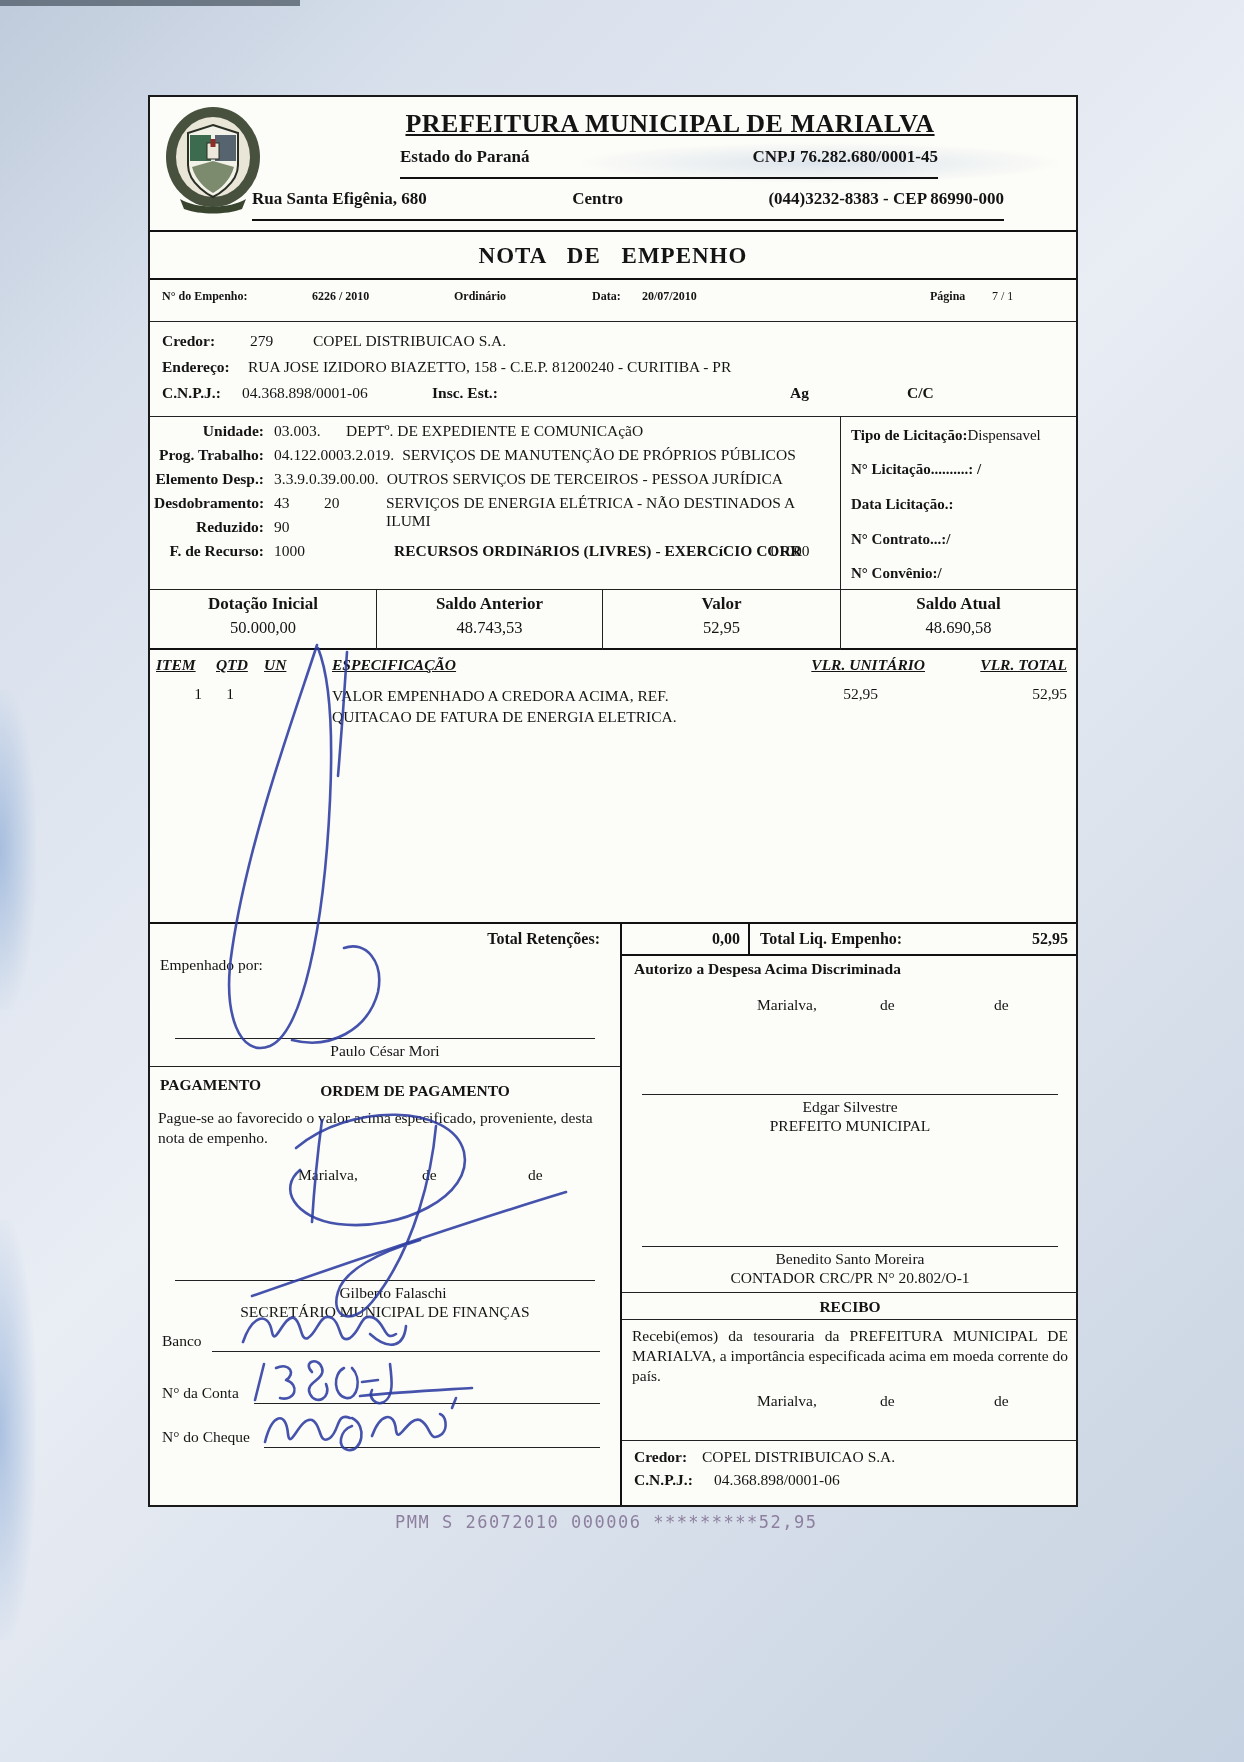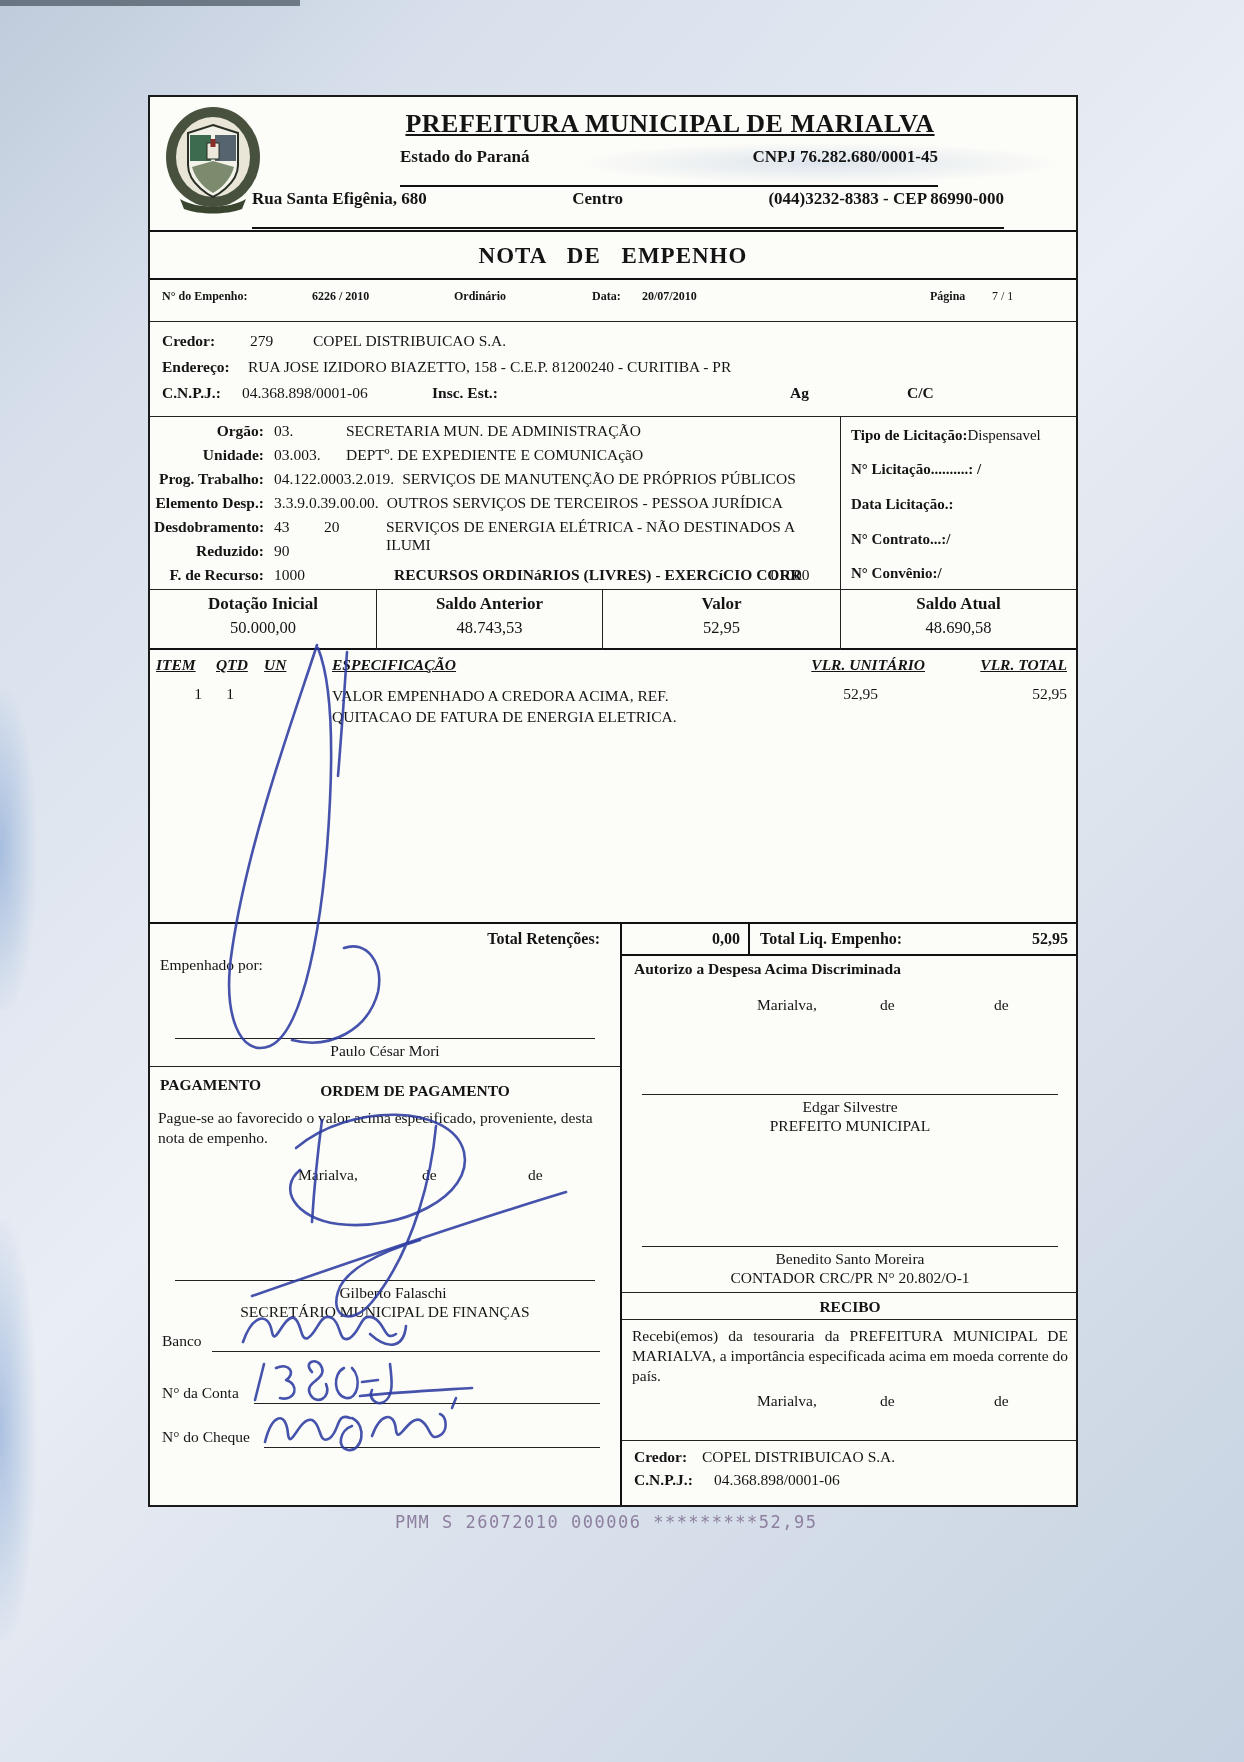--- a/index.html
+++ b/index.html
@@ -5,21 +5,21 @@
   *{margin:0;padding:0;box-sizing:border-box}
   html,body{width:1244px;height:1762px}
   body{position:relative;font-family:"Liberation Serif","DejaVu Serif",serif;color:#141414;
        background:linear-gradient(135deg,#bfcbdb 0%,#d8e0ec 16%,#e9edf4 46%,#d3dce8 78%,#c6d2e1 100%)}
   .ab{position:absolute}
   .b{font-weight:bold}
   .u{text-decoration:underline}
   .c{text-align:center}
   .r{text-align:right}
   .doc{position:absolute;left:148px;top:95px;width:930px;height:1412px;background:#fcfcf8;border:2px solid #1a1a1a;font-size:15.5px}
-  .uline{border-bottom:2px solid #111;display:flex;justify-content:space-between;padding-bottom:18px}
+  .uline{border-bottom:2px solid #111;display:flex;justify-content:space-between;padding-bottom:10px}
   .band{border-top:2px solid #111;border-bottom:2px solid #111;font-size:23px;letter-spacing:1px;word-spacing:14px;line-height:48px}
   .hline{border-top:1.5px solid #222}
   .brow{display:flex;align-items:baseline;height:24px;padding-left:4px;font-size:15.5px}
   .blab{width:110px;text-align:right;font-weight:bold;flex:none}
   .bcode{min-width:64px;margin:0 8px 0 10px;flex:none}
   .bdesc{flex:1}
   .licrow{position:absolute;left:10px;font-size:15px;width:220px}
   .scell{position:absolute;top:0;height:60px}
   .scell .slab{font-size:17px;font-weight:bold;text-align:center;margin-top:4px}
   .scell .sval{font-size:16.5px;text-align:center;margin-top:4px}
@@ -83,25 +83,20 @@
     <span class="ab" style="left:98px;top:36px">RUA JOSE IZIDORO BIAZETTO, 158  -  C.E.P. 81200240  -  CURITIBA  -  PR</span>
     <span class="ab b" style="left:12px;top:62px">C.N.P.J.:</span>
     <span class="ab" style="left:92px;top:62px">04.368.898/0001-06</span>
     <span class="ab b" style="left:282px;top:62px">Insc. Est.:</span>
     <span class="ab b" style="left:640px;top:62px">Ag</span>
     <span class="ab b" style="left:757px;top:62px">C/C</span>
   </div>
 
   <div class="ab" style="left:0;top:320px;width:926px;height:173px;border-bottom:1.5px solid #222">
     <div style="padding-top:5px;width:690px">
-      <div class="brow">
-        <span class="blab">Orgão:</span>
-        <span class="bcode">03.</span>
-        <span class="bdesc">SECRETARIA MUN. DE ADMINISTRAÇÃO</span>
-      </div>
       <div class="brow">
         <span class="blab">Unidade:</span>
         <span class="bcode">03.003.</span>
         <span class="bdesc">DEPTº. DE EXPEDIENTE E COMUNICAçãO</span>
       </div>
       <div class="brow">
         <span class="blab">Prog. Trabalho:</span>
         <span class="bcode">04.122.0003.2.019.</span>
         <span class="bdesc">SERVIÇOS DE MANUTENÇÃO DE PRÓPRIOS PÚBLICOS</span>
       </div>

